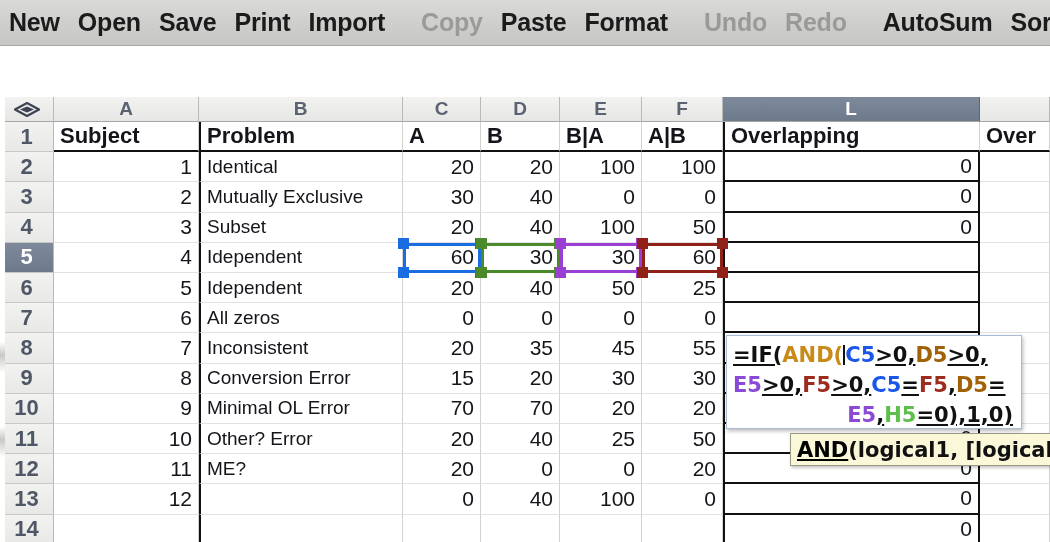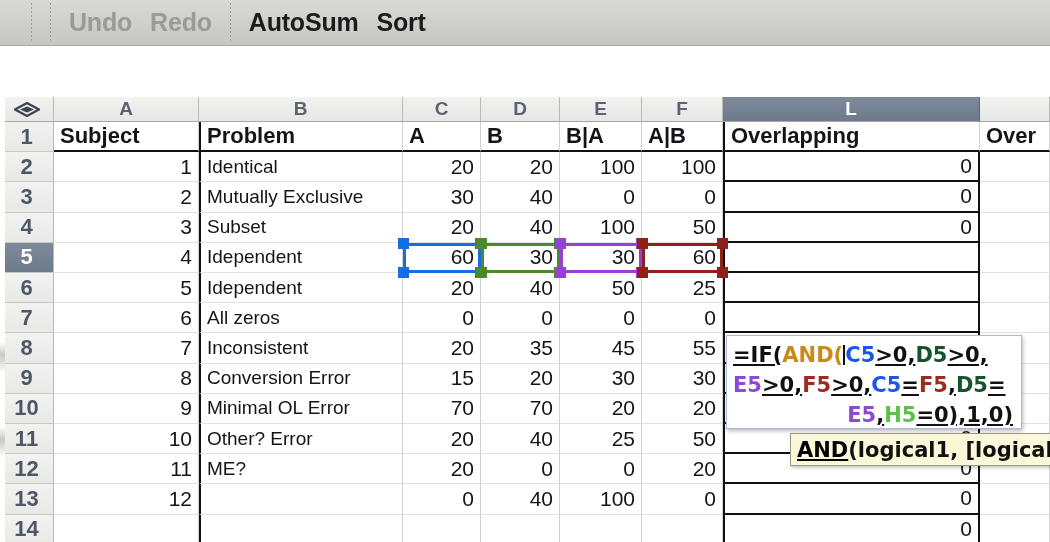--- a/index.html
+++ b/index.html
@@ -110,21 +110,21 @@
     font-family: "DejaVu Sans", sans-serif;
     font-size: 21px; font-weight: bold; line-height: 30px;
     text-align: right; color: #111;
   }
   .formula-box .l1 { text-align: left; }
   .formula-box .l2 { text-align: left; }
   .formula-box .l3 { text-align: right; }
   .tok-plain { color: #111111; text-decoration: underline; }
   .tok-fn    { color: #c98a18; }
   .tok-c     { color: #1a57e8; }
-  .tok-d     { color: #14532d; }
+  .tok-d     { color: #a16207; }
   .tok-e     { color: #8b4ad6; }
   .tok-f     { color: #9d2b1e; }
   .tok-h     { color: #5cc04a; }
   .caret {
     display: inline-block; width: 2px; height: 20px; background: #111;
     vertical-align: -3px; margin: 0 0px;
   }
 
   .fn-tip {
     position: absolute; left: 790px; top: 336px; height: 33px;
@@ -143,21 +143,33 @@
     background: linear-gradient(to bottom,#ffffff 0%,#ffffff 55%,#c9c9c7 58%,#ffffff 62%,#ffffff 74%,#c9c9c7 77%,#ffffff 81%,#ffffff 100%);
   }
 </style>
 </head>
 <body>
 
 <div id="app">
 
   <div class="toolbar">
     <div class="tb-lead"></div>
+    <div class="tb-group">
+      <span class="tb-btn">New</span>
+      <span class="tb-btn">Open</span>
+      <span class="tb-btn">Save</span>
+      <span class="tb-btn">Print</span>
+      <span class="tb-btn">Import</span>
+    </div>
     <div class="tb-sep"></div>
+    <div class="tb-group">
+      <span class="tb-btn disabled">Copy</span>
+      <span class="tb-btn">Paste</span>
+      <span class="tb-btn">Format</span>
+    </div>
     <div class="tb-sep"></div>
     <div class="tb-group">
       <span class="tb-btn disabled">Undo</span>
       <span class="tb-btn disabled">Redo</span>
     </div>
     <div class="tb-sep"></div>
     <div class="tb-group">
       <span class="tb-btn">AutoSum</span>
       <span class="tb-btn">Sort</span>
     </div>

